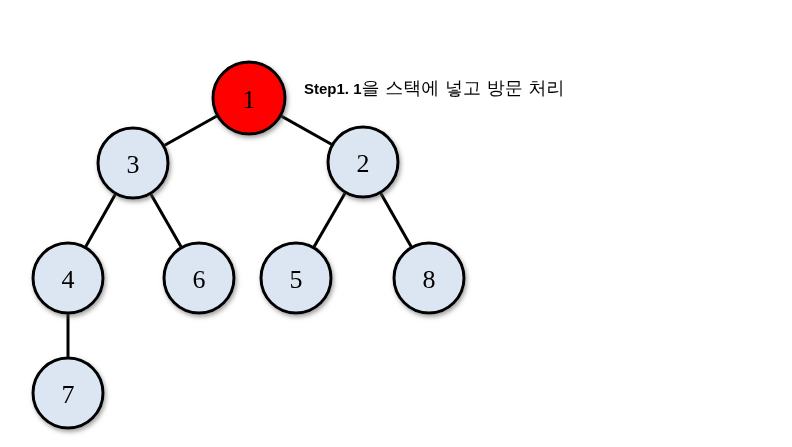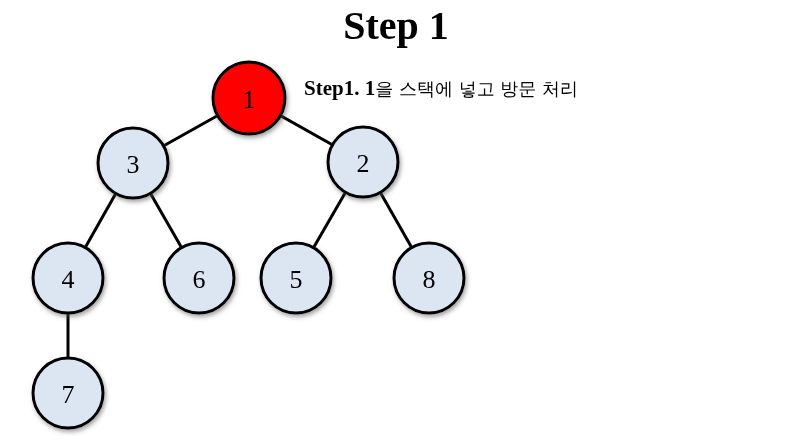--- a/index.html
+++ b/index.html
@@ -39,23 +39,23 @@
   #annotation {
     position: absolute;
     left: 304px;
     top: 76px;
     font-size: 17px;
     line-height: 24px;
     color: #000000;
     white-space: nowrap;
   }
   #annotation .anno-step {
-    font-family: Liberation Serif, serif;
+    font-family: Liberation Sans, sans-serif;
     font-weight: bold;
-    font-size: 21px;
+    font-size: 15px;
   }
   #annotation .anno-body {
     font-family: "DejaVu Sans", "Liberation Sans", sans-serif;
     font-weight: 400;
     font-size: 18px;
   }
   svg#graph {
     position: absolute;
     left: 0;
     top: 0;
@@ -79,21 +79,20 @@
     text-anchor: middle;
     dominant-baseline: central;
     pointer-events: none;
   }
 </style>
 </head>
 <body>
 
 <div id="canvas">
 
-  <div id="title">Step 1</div>
 
   <div id="annotation">
     <span class="anno-step">Step1. 1</span><span class="anno-body">을 스택에 넣고 방문 처리</span>
   </div>
 
   <svg id="graph" viewBox="0 0 792 447" xmlns="http://www.w3.org/2000/svg">
     <defs>
       <filter id="nodeShadow" x="-60%" y="-60%" width="220%" height="220%">
         <feDropShadow dx="1.5" dy="2.5" stdDeviation="2.2" flood-color="#555555" flood-opacity="0.55"></feDropShadow>
       </filter>

